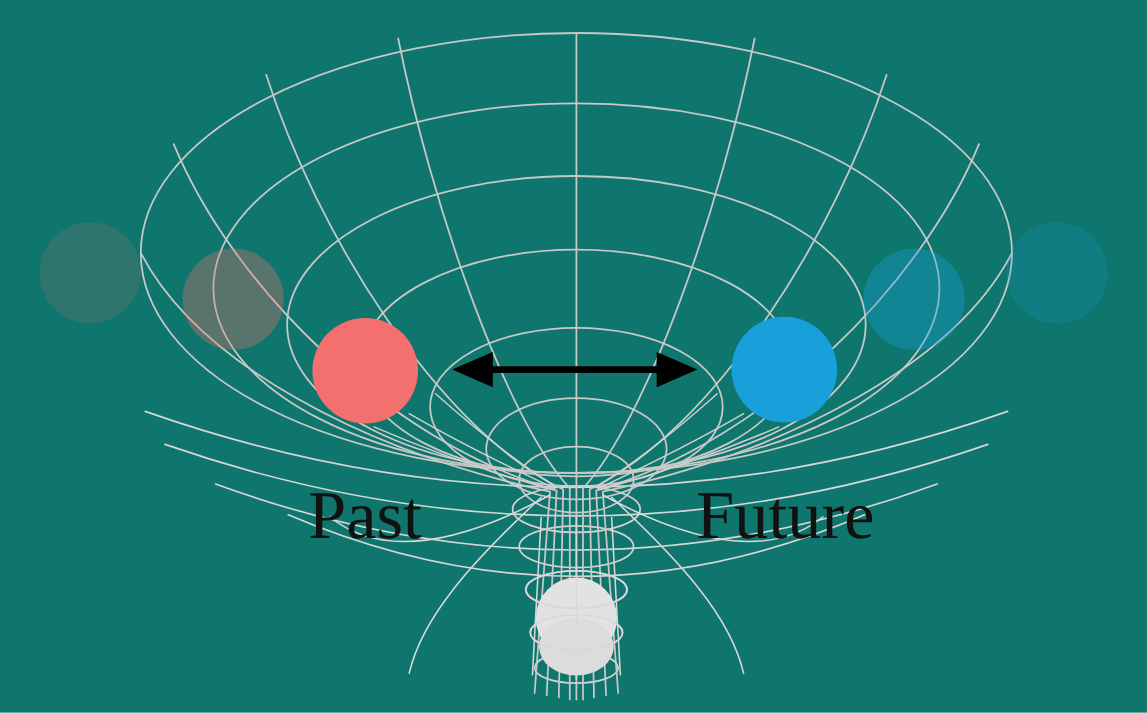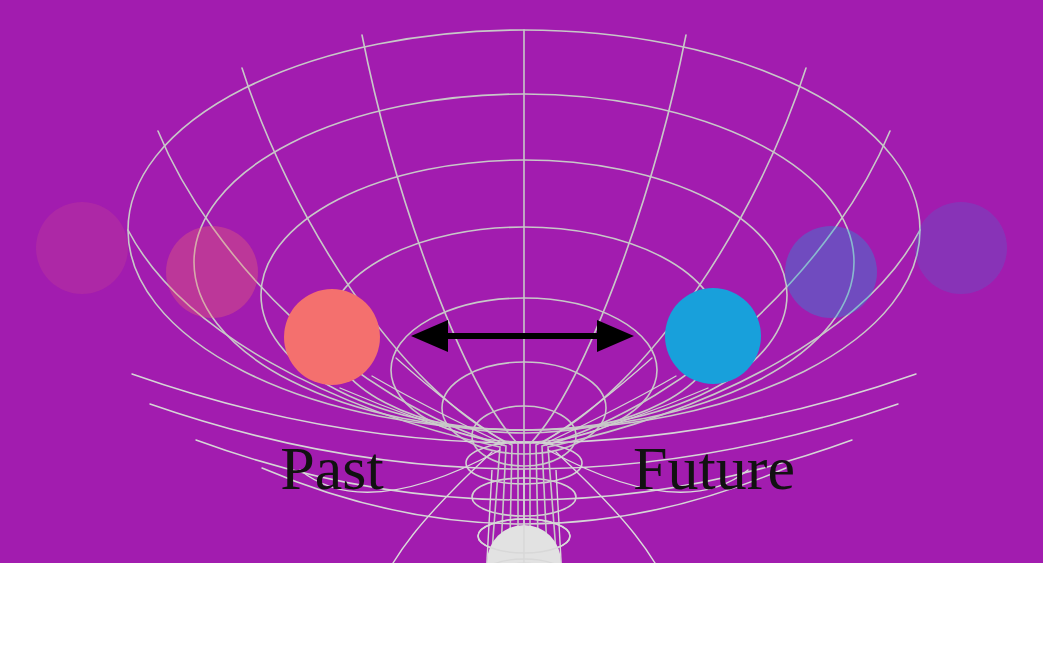--- a/index.html
+++ b/index.html
@@ -7,22 +7,22 @@
     margin: 0;
     padding: 0;
     background: #ffffff;
   }
   body {
     font-family: "Liberation Serif", serif;
   }
   #stage {
     position: relative;
     width: 1043px;
-    height: 563px;
-    background: #a21caf;
+    height: 648px;
+    background: #0f766e;
     overflow: hidden;
     text-align: center;
   }
   #figure-svg {
     position: absolute;
     left: 0;
     top: 0;
     width: 1043px;
     height: 648px;
     display: block;

